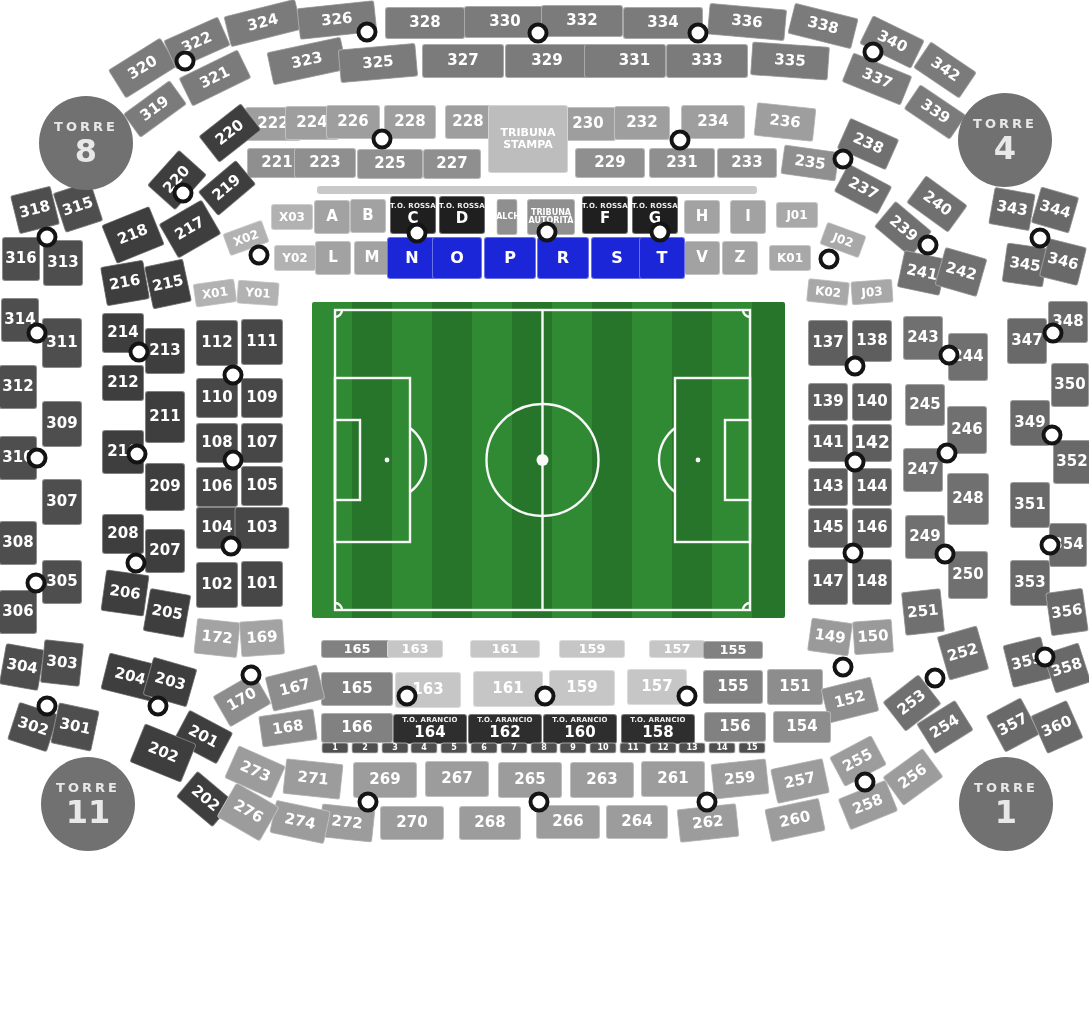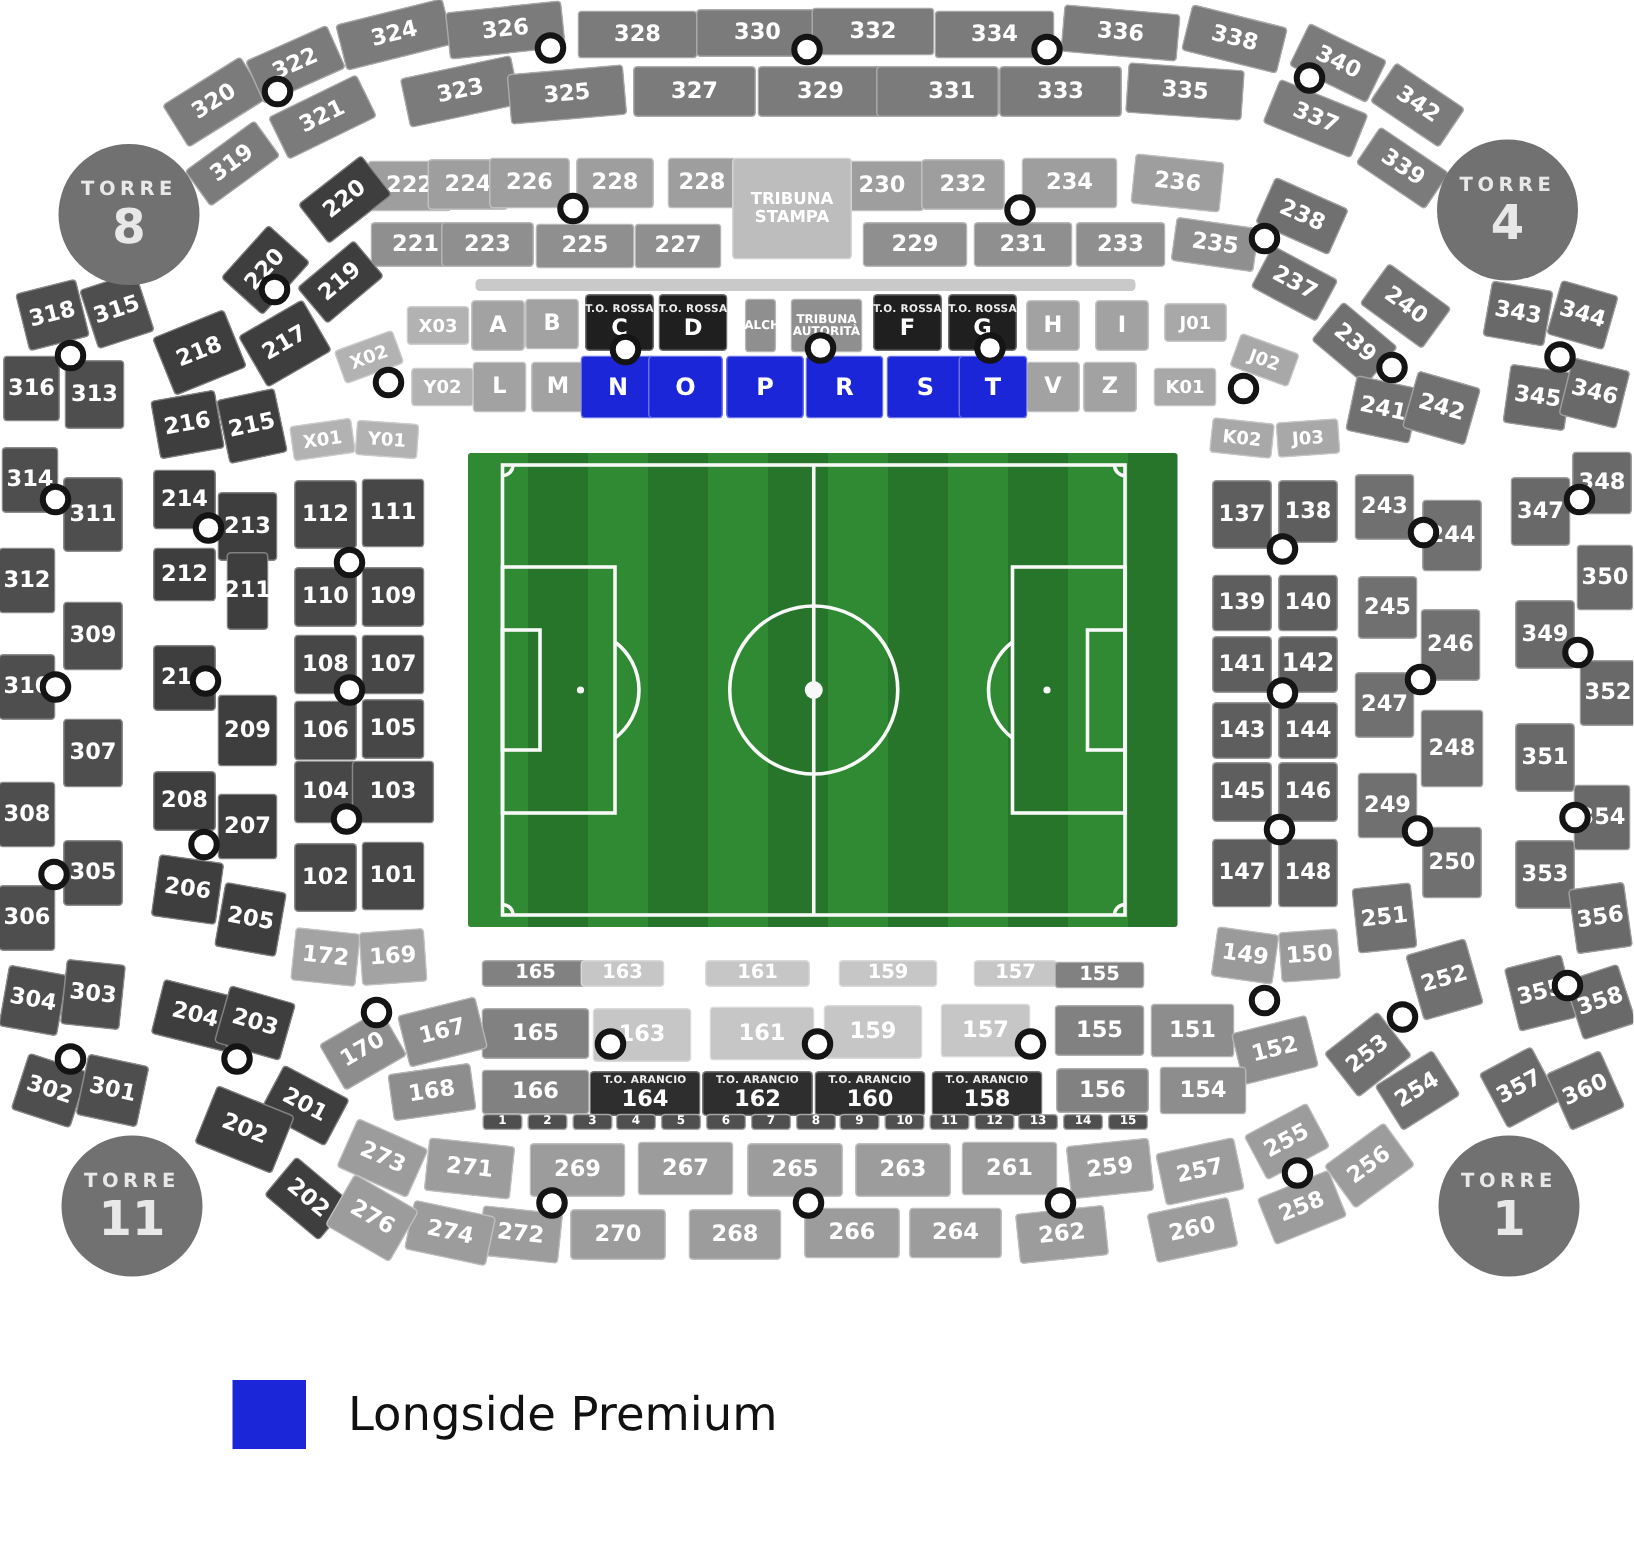--- a/index.html
+++ b/index.html
@@ -55,24 +55,20 @@
         <path d="M 438 301 A 7 7 0 0 0 431 308"></path>
       </g>
       <g fill="#f8f8f8" stroke="none">
         <circle cx="230.5" cy="158" r="6"></circle>
         <circle cx="75" cy="158" r="2.4"></circle>
         <circle cx="386" cy="158" r="2.4"></circle>
       </g>
     </svg>
   </div>
 
-  <div id="legend">
-    <div class="swatch"></div>
-    <div class="ltext">Longside Premium</div>
-  </div>
 <div class="sec c-o1" style="left: 155px; top: 109px; width: 58px; height: 30px; transform: translate(-50%, -50%) rotate(-36deg); font-size: 15px;">
       <div class="lbl">319</div>
     </div>
     <div class="sec c-o1" style="left: 143px; top: 68px; width: 62px; height: 34px; transform: translate(-50%, -50%) rotate(-32deg); font-size: 15px;">
       <div class="lbl">320</div>
     </div>
     <div class="sec c-o1" style="left: 215px; top: 78px; width: 66px; height: 32px; transform: translate(-50%, -50%) rotate(-26deg); font-size: 15px;">
       <div class="lbl">321</div>
     </div>
     <div class="sec c-o1" style="left: 197px; top: 43px; width: 60px; height: 32px; transform: translate(-50%, -50%) rotate(-24deg); font-size: 15px;">
@@ -315,21 +311,21 @@
     </div>
     <div class="sec c-m3" style="left: 123px; top: 333px; width: 42px; height: 40px; transform: translate(-50%, -50%); font-size: 15px;">
       <div class="lbl">214</div>
     </div>
     <div class="sec c-m3" style="left: 165px; top: 351px; width: 40px; height: 46px; transform: translate(-50%, -50%); font-size: 15px;">
       <div class="lbl">213</div>
     </div>
     <div class="sec c-m3" style="left: 123px; top: 383px; width: 42px; height: 36px; transform: translate(-50%, -50%); font-size: 15px;">
       <div class="lbl">212</div>
     </div>
-    <div class="sec c-m3" style="left: 165px; top: 394px; width: 28px; height: 52px; transform: translate(-50%, -50%); font-size: 15px; align-items: center;">
+    <div class="sec c-m3" style="left: 165px; top: 417px; width: 40px; height: 52px; transform: translate(-50%, -50%); font-size: 15px; align-items: center;">
       <div class="lbl">211</div>
     </div>
     <div class="sec c-m3" style="left: 123px; top: 452px; width: 42px; height: 44px; transform: translate(-50%, -50%); font-size: 15px;">
       <div class="lbl">210</div>
     </div>
     <div class="sec c-m3" style="left: 165px; top: 487px; width: 40px; height: 48px; transform: translate(-50%, -50%); font-size: 15px;">
       <div class="lbl">209</div>
     </div>
     <div class="sec c-m3" style="left: 123px; top: 534px; width: 42px; height: 40px; transform: translate(-50%, -50%); font-size: 15px;">
       <div class="lbl">208</div>

